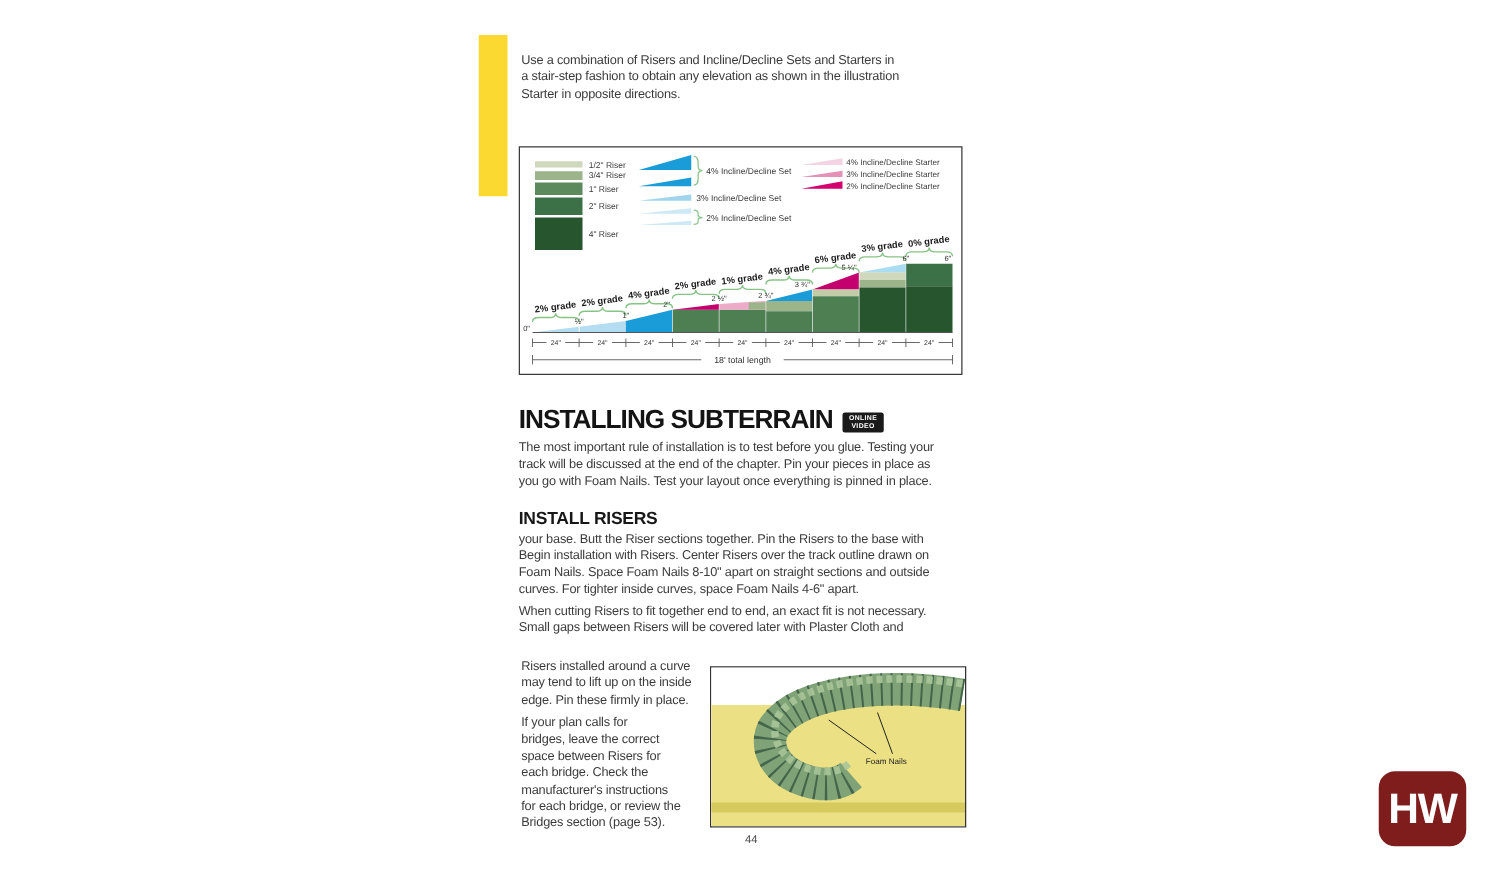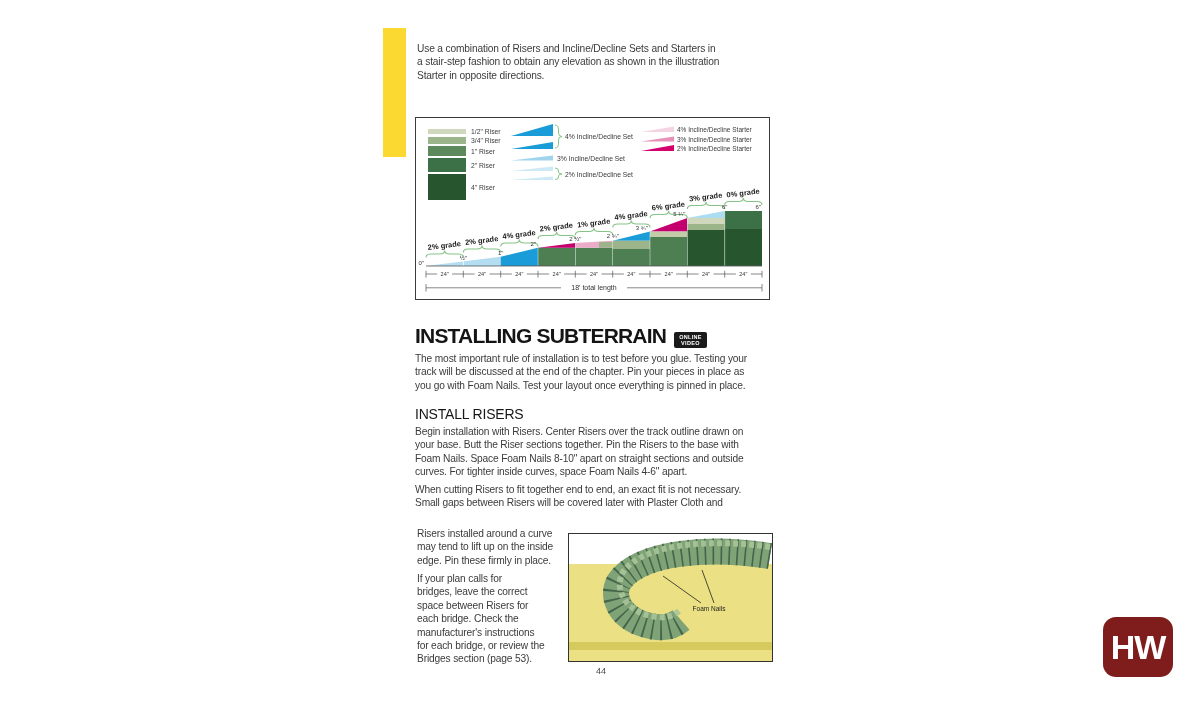--- a/index.html
+++ b/index.html
@@ -10,27 +10,27 @@
   .abs{position:absolute;}
   #yellow-bar{left:383px;top:28px;width:23px;height:129px;background:#FBD930;}
   
   #intro{left:417px;top:42px;width:362px;}
   #intro h1{margin:0 0 4px 0;font-size:14px;font-weight:500;color:#414141;letter-spacing:.2px;}
   .body-lines div{font-size:10.2px;line-height:13.4px;letter-spacing:-.15px;white-space:nowrap;color:#3b3b3b;}
   
   #diagram-box{left:415px;top:117px;width:353px;height:181px;border:1px solid #3a3a3a;background:#fff;}
   
   #installing{left:415px;top:324px;width:364px;}
-  .h-big{display:flex;align-items:flex-end;gap:8px;margin:0 0 4px 0;}
+  .h-big{display:flex;align-items:center;gap:8px;margin:0 0 4px 0;}
   .h-big span.t{font-size:21px;font-weight:bold;letter-spacing:-.8px;color:#141414;}
   #ov-badge{background:#1a1a1a;color:#fff;font-size:5.5px;font-weight:bold;line-height:6px;
     text-align:center;padding:2px 5px;border-radius:2px;letter-spacing:.3px;margin-top:3px;}
   
   #install-risers{left:415px;top:406px;width:364px;}
-  #install-risers h3{margin:0 0 3px 0;font-size:14px;font-weight:normal;letter-spacing:-.2px;color:#171717;}
+  #install-risers h3{margin:0 0 3px 0;font-size:14px;font-weight:bold;letter-spacing:-.2px;color:#171717;}
   #para2{left:415px;top:483px;width:364px;}
   #para2-narrow{left:417px;top:527px;width:158px;}
   #bridges{left:417px;top:572px;width:158px;}
   
   #figure-box{left:568px;top:533px;width:203px;height:127px;border:1px solid #333;background:#fff;}
   #page-num{left:585px;top:666px;width:32px;text-align:center;font-size:9px;color:#4a4a4a;}
   
   #hw{left:1103px;top:617px;width:70px;height:60px;border-radius:13px;background:#7f1d1d;
     display:flex;align-items:center;justify-content:center;color:#fff;
     font-size:34px;font-weight:bold;letter-spacing:-1px;}
@@ -197,22 +197,22 @@
   <div class="body-lines">
       <div>The most important rule of installation is to test before you glue. Testing your</div>
       <div>track will be discussed at the end of the chapter. Pin your pieces in place as</div>
       <div>you go with Foam Nails. Test your layout once everything is pinned in place.</div>
     </div>
 </div>
 
 <div id="install-risers" class="abs">
   <h3>INSTALL RISERS</h3>
   <div class="body-lines">
+      <div>your base. Butt the Riser sections together. Pin the Risers to the base with</div>
       <div>Begin installation with Risers. Center Risers over the track outline drawn on</div>
-      <div>your base. Butt the Riser sections together. Pin the Risers to the base with</div>
       <div>Foam Nails. Space Foam Nails 8-10" apart on straight sections and outside</div>
       <div>curves. For tighter inside curves, space Foam Nails 4-6" apart.</div>
     </div>
 </div>
 
 <div id="para2" class="abs body-lines">
     <div>When cutting Risers to fit together end to end, an exact fit is not necessary.</div>
     <div>Small gaps between Risers will be covered later with Plaster Cloth and</div>
   </div>
 <div id="para2-narrow" class="abs body-lines">

